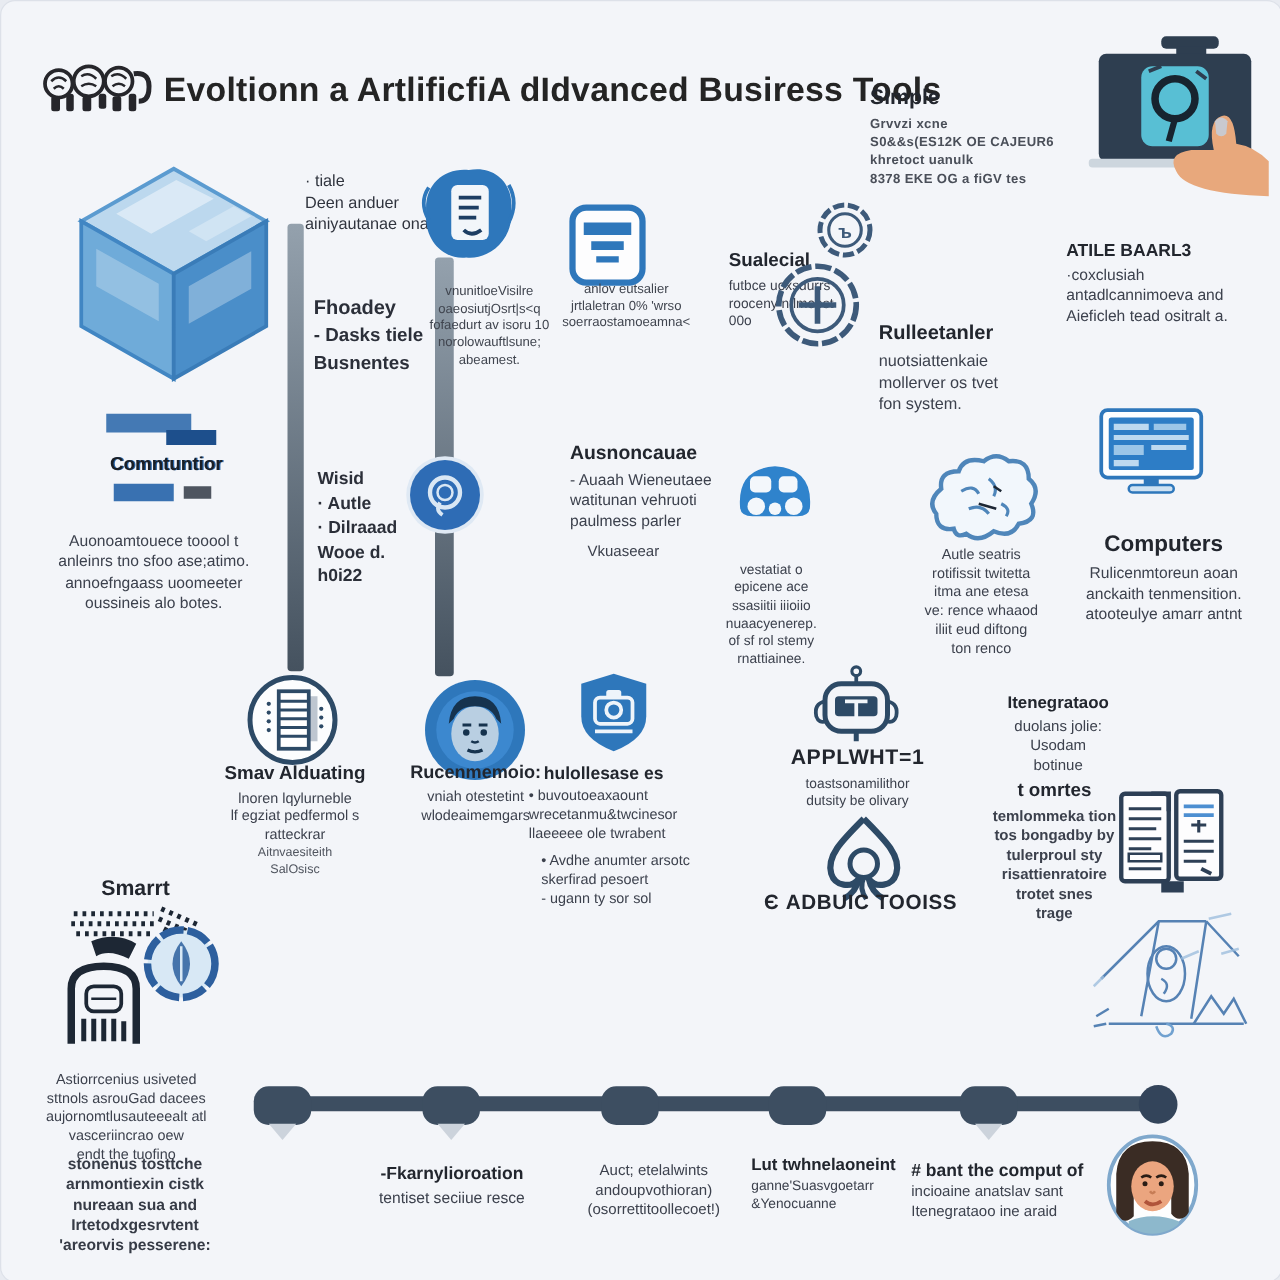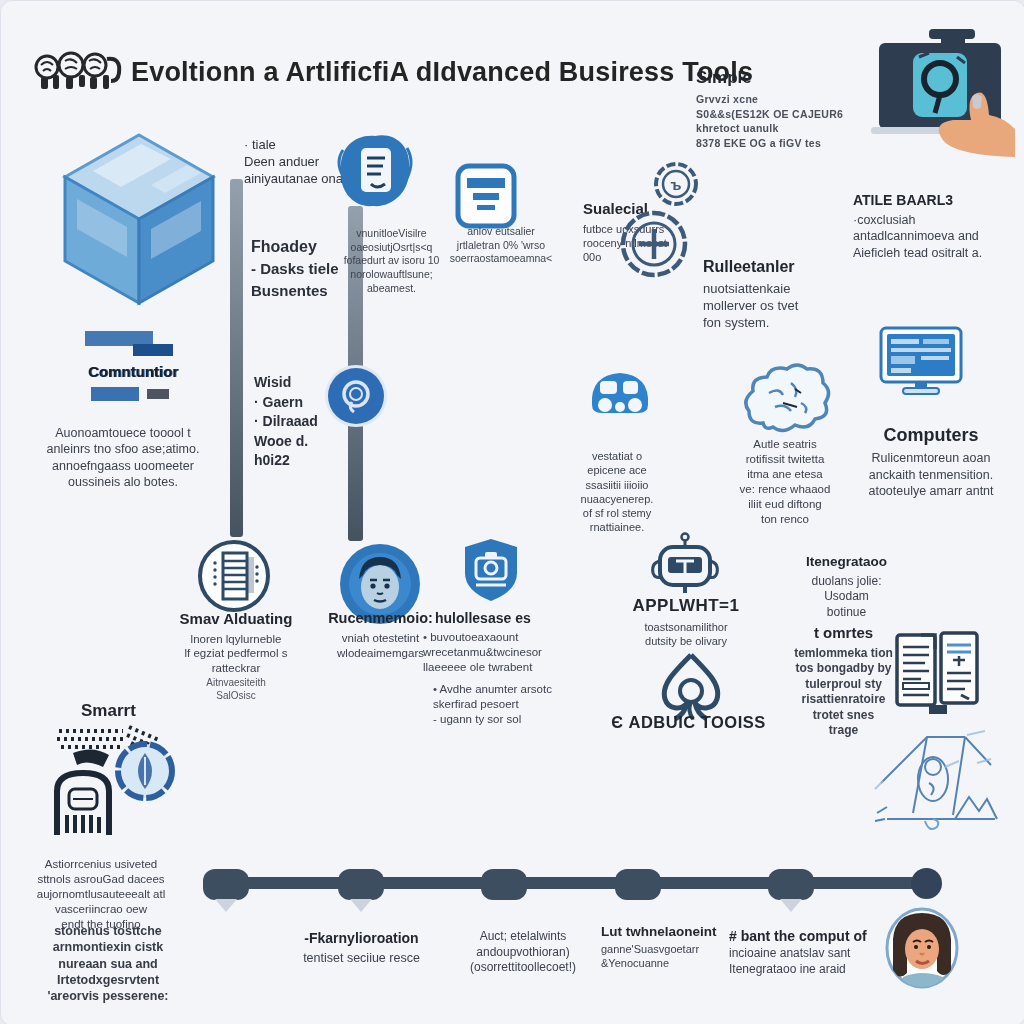--- a/index.html
+++ b/index.html
@@ -191,27 +191,36 @@
   <div class="abs tb ctr" style="left:16px;top:424px;width:212px;font-size:12.5px;">
       <div>Auonoamtouece tooool t</div>
       <div>anleinrs tno sfoo ase;atimo.</div>
       <div>annoefngaass uoomeeter</div>
       <div>oussineis alo botes.</div>
     </div>
 
   <div class="abs tb" style="left:253px;top:372px;width:100px;font-size:14px;font-weight:700;color:#2b2f39;line-height:1.4;">
     <div>Wisid</div>
     <div>
-        <div>· Gaern</div>
+        <div>· Autle</div>
         <div>· Dilraaad</div>
         <div>Wooe d.</div>
         <div>h0i22</div>
       </div>
   </div>
 
+  <div class="abs tb" style="left:455px;top:352px;width:175px;">
+    <div class="bh" style="font-size:15.5px;">Ausnoncauae</div>
+    <div style="font-size:12.5px;">
+        <div>- Auaah Wieneutaee</div>
+        <div>watitunan vehruoti</div>
+        <div>paulmess parler</div>
+      </div>
+    <div style="font-size:12px;margin-top:9px;padding-left:14px;">Vkuaseear</div>
+  </div>
 
   <div class="abs" style="left:583px;top:360px;">
     <svg width="72" height="62" viewBox="0 0 72 62">
       <path d="M8,44 Q6,14 36,12 Q66,14 64,44 Q64,52 54,52 L18,52 Q8,52 8,44 Z" fill="#2f83cc"></path>
       <rect x="16" y="20" width="17" height="13" rx="4" fill="#f3f7fb"></rect>
       <rect x="39" y="20" width="15" height="13" rx="4" fill="#f3f7fb"></rect>
       <circle cx="21" cy="44" r="7" fill="#f3f7fb"></circle>
       <circle cx="51" cy="44" r="7" fill="#f3f7fb"></circle>
       <circle cx="36" cy="46" r="5" fill="#f3f7fb"></circle>
     </svg>

